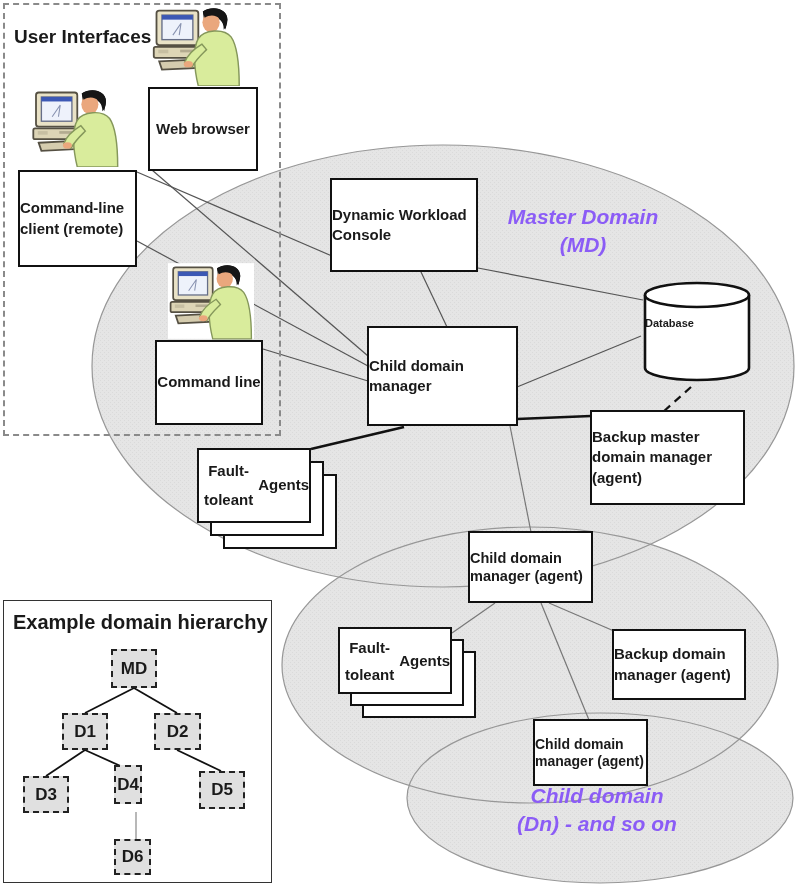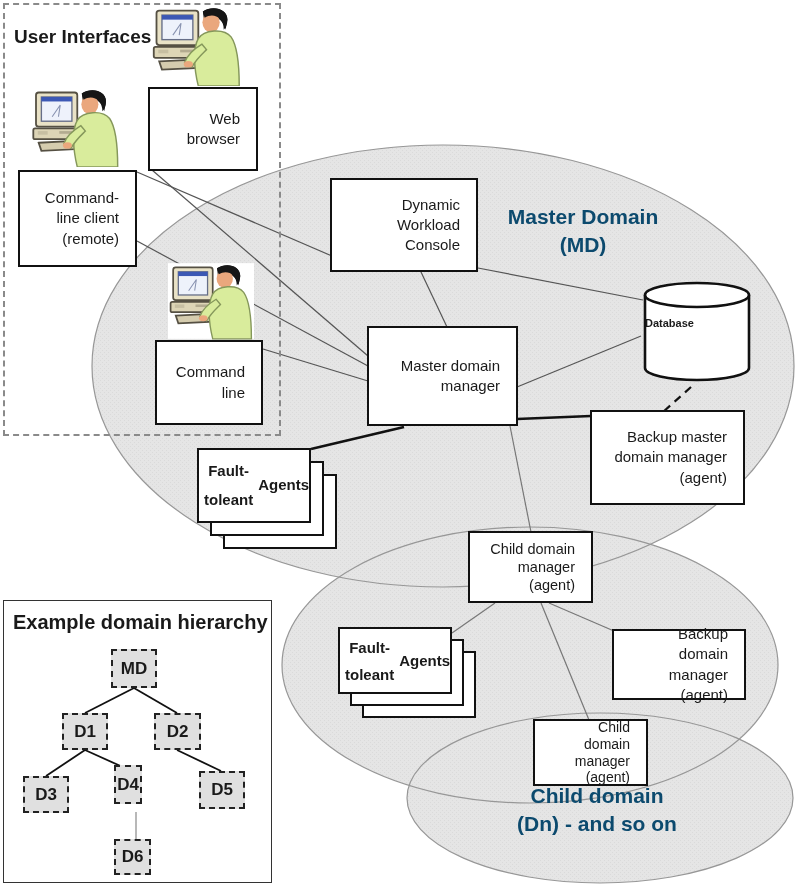--- a/index.html
+++ b/index.html
@@ -3,30 +3,30 @@
 <meta charset="utf-8">
 <style>
   html,body{margin:0;padding:0;background:#fff;}
   #stage{
     position:relative;width:796px;height:894px;overflow:hidden;background:#fff;
     font-family:"Liberation Sans","DejaVu Sans",sans-serif;color:#1a1a1a;
   }
   #bg{position:absolute;left:0;top:0;z-index:0;}
   .node{
     position:absolute;z-index:3;background:#fff;border:2px solid #111;
-    display:flex;align-items:center;justify-content:center;text-align:right;
-    font-weight:normal;font-size:15px;line-height:1.35;padding:2px 16px;box-sizing:border-box;
+    display:flex;align-items:center;justify-content:center;text-align:left;
+    font-weight:bold;font-size:15px;line-height:1.35;padding:2px 0;box-sizing:border-box;
   }
   .stack{position:absolute;z-index:3;}
   .stack .layer{position:absolute;background:#fff;border:2px solid #111;box-sizing:border-box;}
   .stack .front{display:flex;flex-direction:row;align-items:center;justify-content:center;
     text-align:center;font-weight:bold;font-size:15px;line-height:1.9;}
   .bigtitle{
     position:absolute;z-index:2;font-weight:bold;font-size:21px;line-height:1.35;
-    text-align:center;color:#0c4a6e;
+    text-align:center;color:#8b5cf6;font-style:italic;
   }
   #ui-panel{
     position:absolute;left:3px;top:3px;width:278px;height:433px;z-index:2;
     border:2px dashed #8a8a8a;box-sizing:border-box;
   }
   #ui-title{position:absolute;left:14px;top:26px;font-weight:bold;font-size:19px;z-index:3;}
   .usericon{position:absolute;z-index:3;}
   #db-label{position:absolute;left:645px;top:317px;width:111px;z-index:3;
     text-align:left;font-weight:bold;font-size:11px;}
   #hier-panel{
@@ -126,21 +126,21 @@
     </svg>
   <svg class="usericon" style="left:168px;top:262px;" width="86" height="78">
       <use href="#pc-user"></use>
     </svg>
 
   <div class="node" style="left:148px;top:87px;width:110px;height:84px;">Web browser</div>
   <div class="node" style="left:18px;top:170px;width:119px;height:97px;">Command-line client (remote)</div>
   <div class="node" style="left:330px;top:178px;width:148px;height:94px;">Dynamic Workload Console</div>
 
   <div class="node" style="left:155px;top:340px;width:108px;height:85px;">Command line</div>
-  <div class="node" style="left:367px;top:326px;width:151px;height:100px;">Master domain manager</div>
+  <div class="node" style="left:367px;top:326px;width:151px;height:100px;">Child domain manager</div>
   <div id="db-label">Database</div>
   <div class="node" style="left:590px;top:410px;width:155px;height:95px;">Backup master domain manager (agent)</div>
 
   <div class="stack" style="left:197px;top:448px;width:141px;height:102px;">
     <div class="layer" style="left:26px;top:26px;width:114px;height:75px;"></div>
     <div class="layer" style="left:13px;top:13px;width:114px;height:75px;"></div>
     <div class="layer front" style="left:0;top:0;width:114px;height:75px;">
       <div>Fault-toleant</div>
       <div>Agents</div>
     </div>

